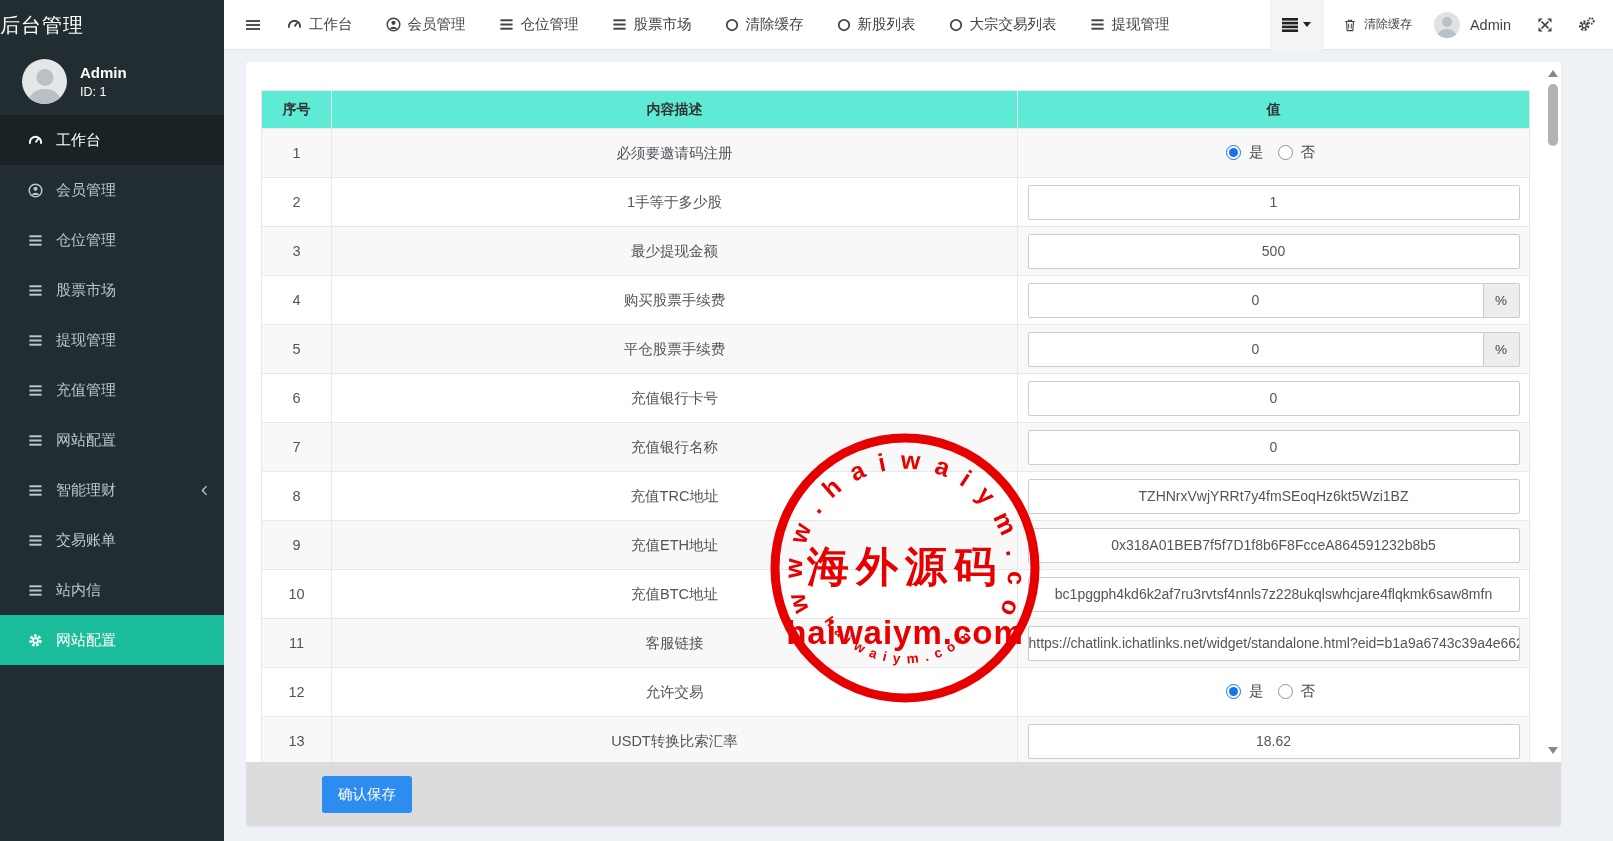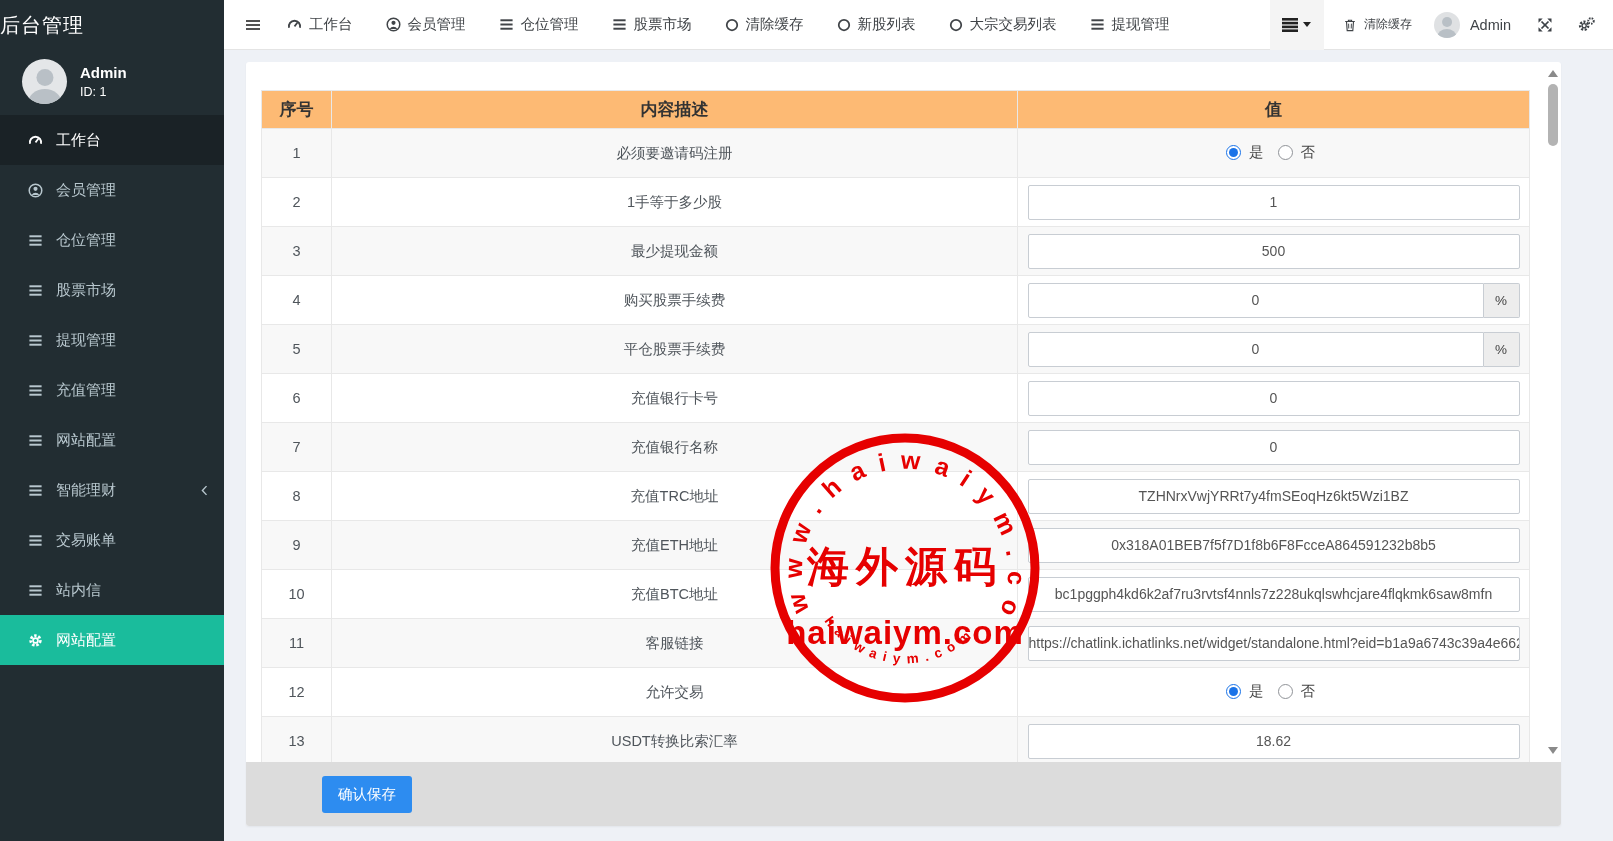--- a/index.html
+++ b/index.html
@@ -39,21 +39,21 @@
   .nav-user { display:flex; align-items:center; gap:10px; color:#404448; font-size:14.5px; margin-right:26px; cursor:pointer; }
   .nav-icon-btn { color:#3c4146; margin-right:25px; display:inline-flex; cursor:pointer; }
   .nav-icon-btn:last-child { margin-right:18px; }
 
   
   .content { position:relative; height:791px; background:#eef1f6; }
   .card { position:absolute; left:22px; top:12px; width:1315px; height:764px; background:#ffffff; border-radius:3px; box-shadow:0 1px 2px rgba(0,0,0,.05); }
   .table-wrap { position:absolute; left:0; right:0; top:0; bottom:64px; overflow:hidden; padding:28px 15px 0 15px; }
   table { border-collapse:collapse; width:1269px; table-layout:fixed; }
   th, td { border:1px solid #e8e8e8; text-align:center; }
-  th { height:38px; font-size:17px; font-weight:bold; color:#333; background:#fdba74; }
+  th { height:38px; font-size:14px; font-weight:bold; color:#333; background:#5eead4; }
   td { height:49px; font-size:14.5px; color:#4f555b; background:#fff; }
   tr.striped td { background:#f8f8f8; }
   .col-num { width:70px; }
   .col-val { width:512px; }
 
   .igroup { display:flex; width:492px; margin:0 auto; }
   .cell-input { flex:1; height:35px; border:1px solid #c8cdd3; border-radius:2px; text-align:center; font-size:14px; color:#555; font-family:"Liberation Sans",sans-serif; background:#fff; outline:none; min-width:0; }
   .igroup.has-addon .cell-input { border-radius:2px 0 0 2px; }
   .addon { width:36px; background:#ededed; border:1px solid #c8cdd3; border-left:none; border-radius:0 2px 2px 0; display:flex; align-items:center; justify-content:center; font-size:13.5px; color:#444; }
 

